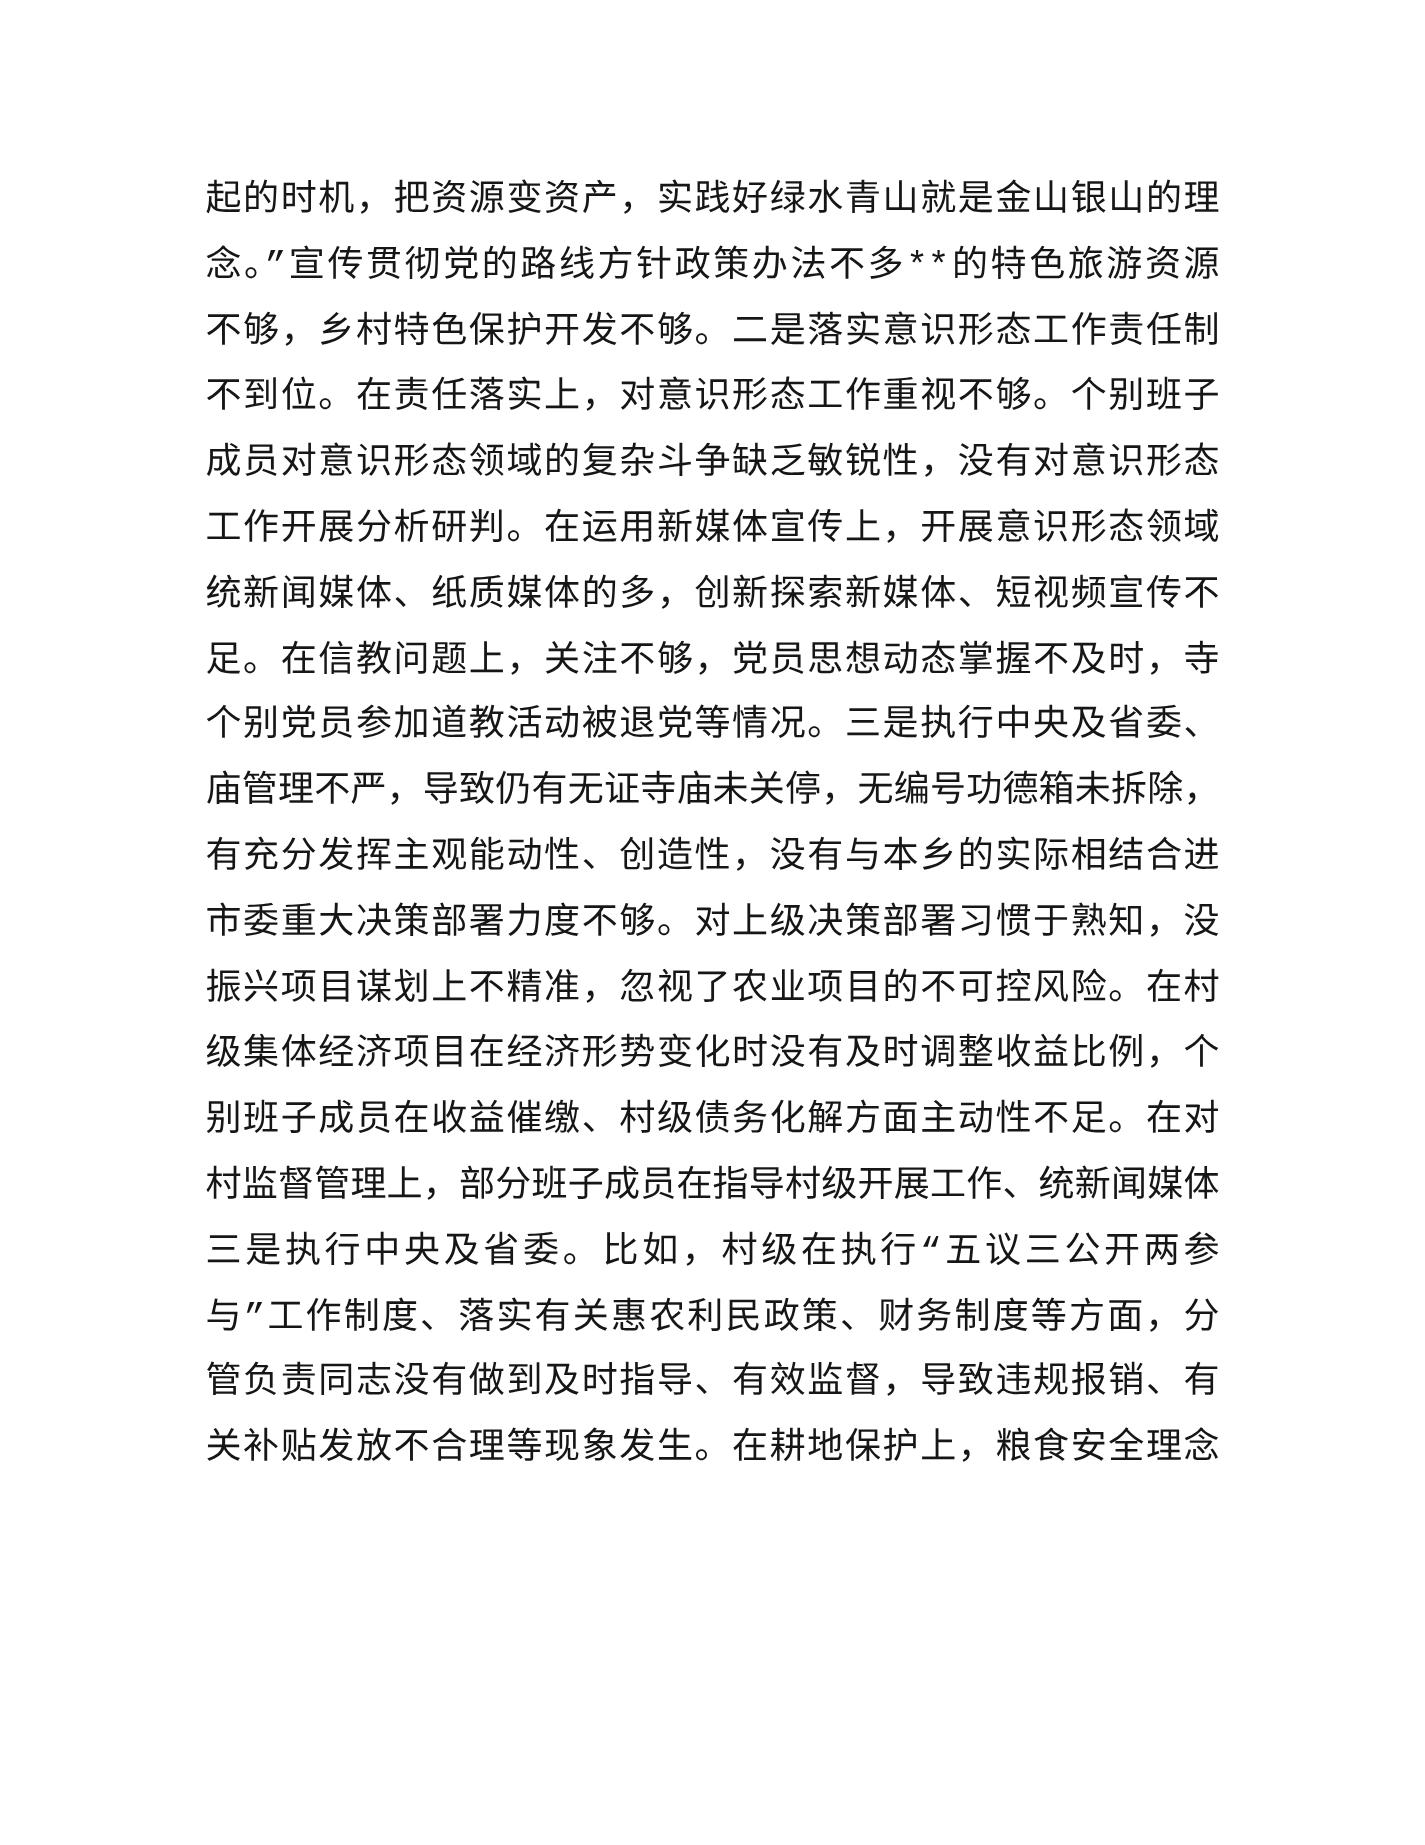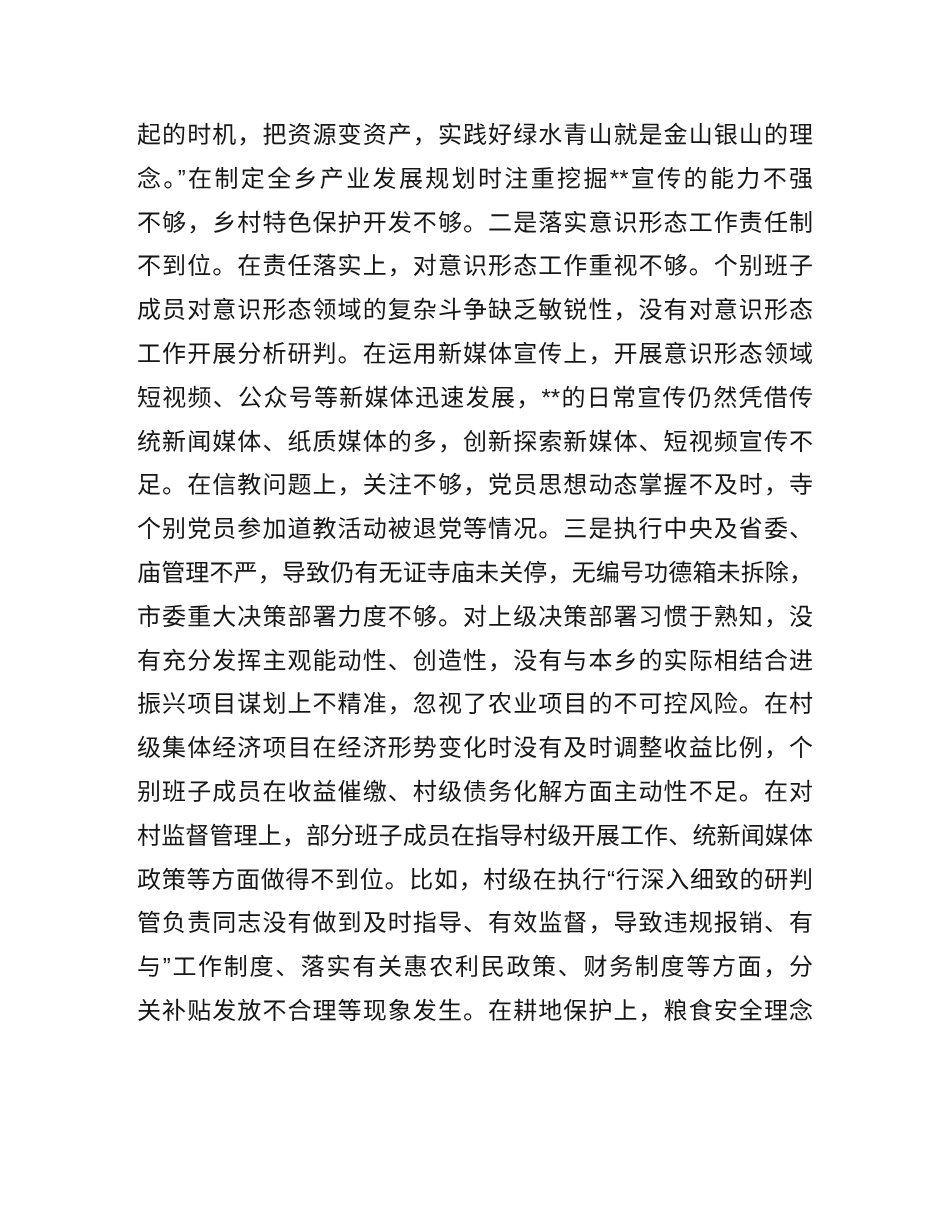--- a/index.html
+++ b/index.html
@@ -12,54 +12,53 @@
     width: 950px;
     height: 1230px;
     background: #ffffff;
     overflow: hidden;
   }
   .text-block {
     position: absolute;
     left: 137px;
     top: 113px;
     width: 676px;
-    font-family: Liberation Sans, sans-serif;
+    font-family: Liberation Mono, monospace;
     font-size: 24px;
     line-height: 43.8px;
     color: #161616;
     font-weight: 400;
   }
   .line {
     width: 100%;
     text-align: justify;
     text-align-last: justify;
     -moz-text-align-last: justify;
     word-break: keep-all;
   }
 </style>
 </head>
 <body>
 
 <div class="page" style="background: rgb(255, 255, 255);">
   <div class="text-block" style="color: rgb(22, 22, 22);">
       <div class="line">起的时机，把资源变资产，实践好绿水青山就是金山银山的理</div>
-      <div class="line">念。”在制定全乡产业发展规划时注重挖掘**宣传的能力不强</div>
+      <div class="line">念。”宣传贯彻党的路线方针政策办法不多**的特色旅游资源</div>
       <div class="line">不够，乡村特色保护开发不够。二是落实意识形态工作责任制</div>
       <div class="line">不到位。在责任落实上，对意识形态工作重视不够。个别班子</div>
       <div class="line">成员对意识形态领域的复杂斗争缺乏敏锐性，没有对意识形态</div>
       <div class="line">工作开展分析研判。在运用新媒体宣传上，开展意识形态领域</div>
-      <div class="line">短视频、公众号等新媒体迅速发展，**的日常宣传仍然凭借传</div>
       <div class="line">统新闻媒体、纸质媒体的多，创新探索新媒体、短视频宣传不</div>
       <div class="line">足。在信教问题上，关注不够，党员思想动态掌握不及时，寺</div>
       <div class="line">个别党员参加道教活动被退党等情况。三是执行中央及省委、</div>
       <div class="line">庙管理不严，导致仍有无证寺庙未关停，无编号功德箱未拆除，</div>
+      <div class="line">有充分发挥主观能动性、创造性，没有与本乡的实际相结合进</div>
       <div class="line">市委重大决策部署力度不够。对上级决策部署习惯于熟知，没</div>
-      <div class="line">有充分发挥主观能动性、创造性，没有与本乡的实际相结合进</div>
       <div class="line">振兴项目谋划上不精准，忽视了农业项目的不可控风险。在村</div>
       <div class="line">级集体经济项目在经济形势变化时没有及时调整收益比例，个</div>
       <div class="line">别班子成员在收益催缴、村级债务化解方面主动性不足。在对</div>
       <div class="line">村监督管理上，部分班子成员在指导村级开展工作、统新闻媒体</div>
-      <div class="line">政策等方面做得不到位。比如，村级在执行“行深入细致的研判</div>
+      <div class="line">三是执行中央及省委。比如，村级在执行“五议三公开两参</div>
+      <div class="line">与”工作制度、落实有关惠农利民政策、财务制度等方面，分</div>
       <div class="line">管负责同志没有做到及时指导、有效监督，导致违规报销、有</div>
-      <div class="line">与”工作制度、落实有关惠农利民政策、财务制度等方面，分</div>
       <div class="line">关补贴发放不合理等现象发生。在耕地保护上，粮食安全理念</div>
     </div>
 </div>
 
 </body></html>

